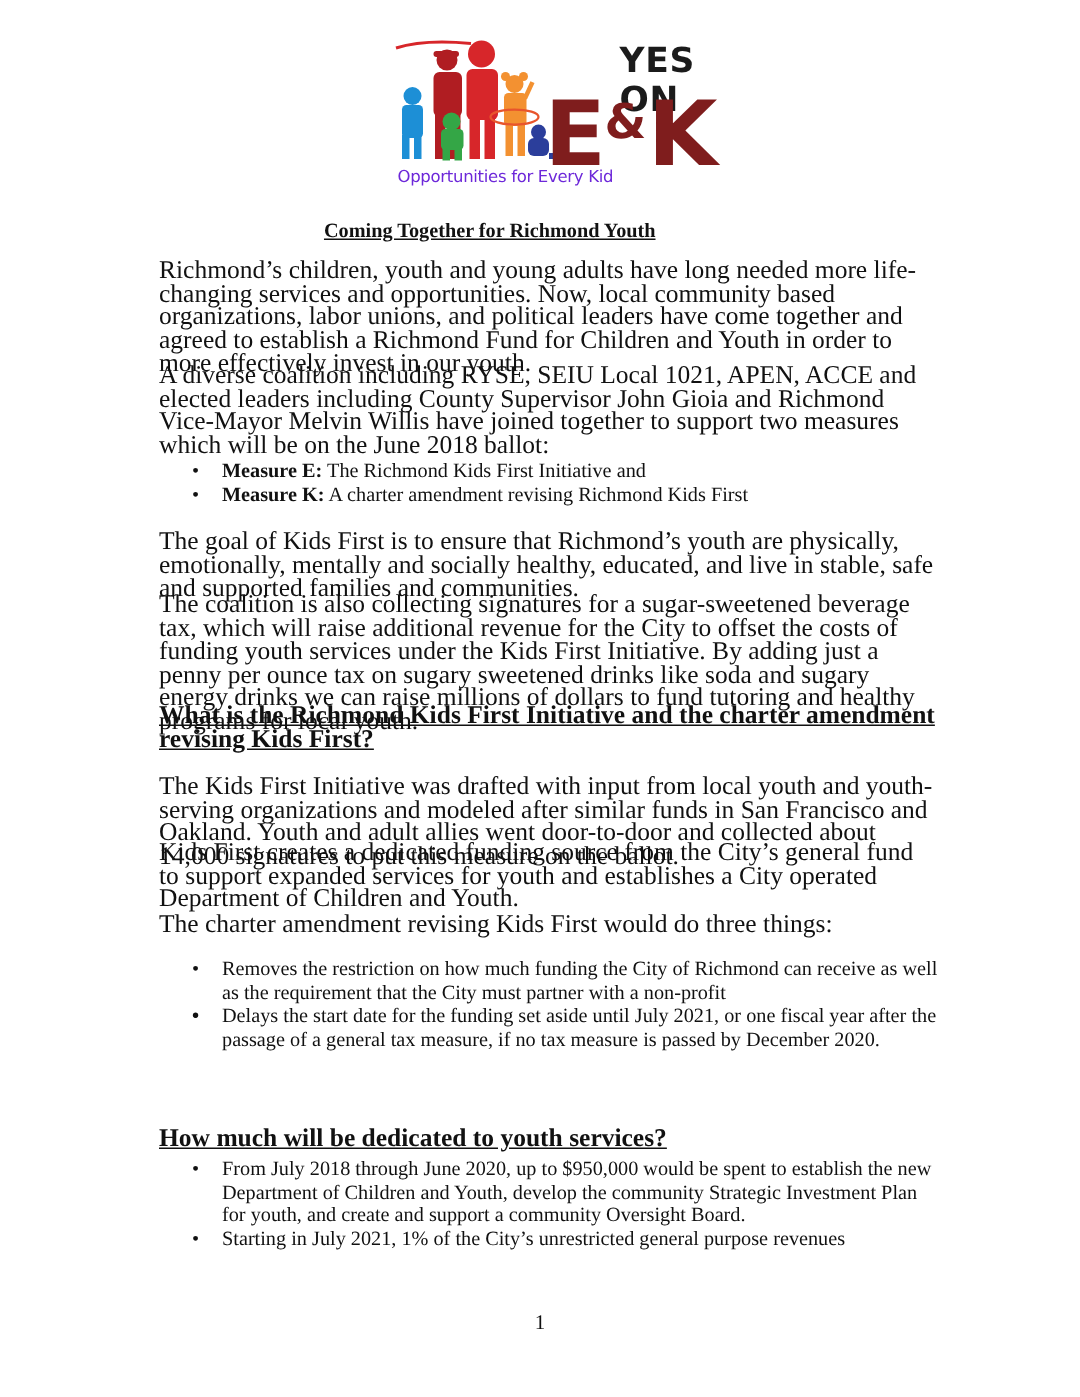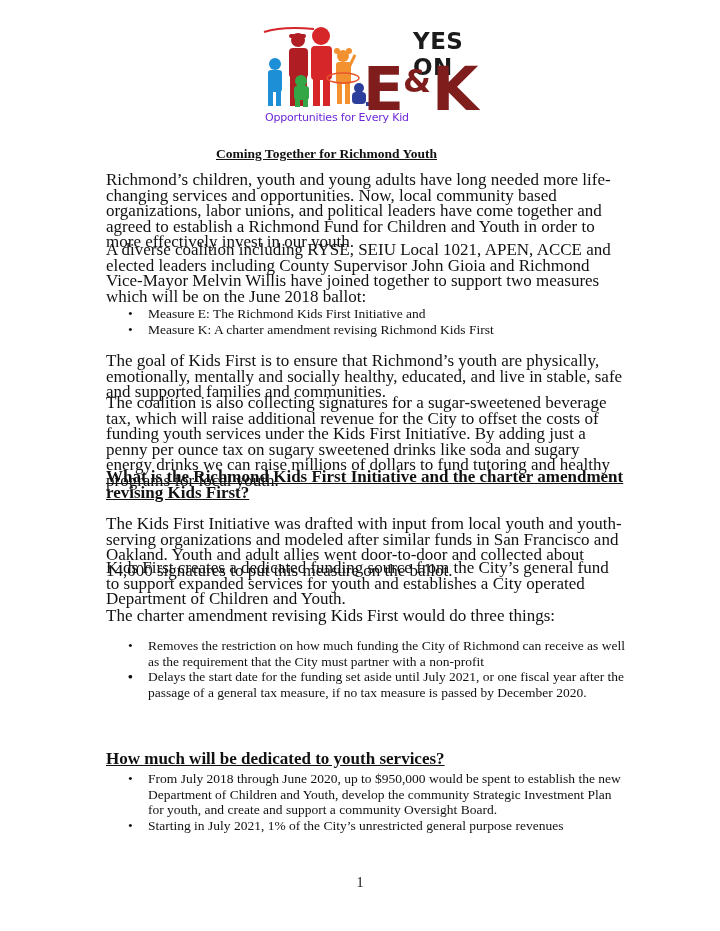--- a/index.html
+++ b/index.html
@@ -19,21 +19,21 @@
   .logo-swoosh { position: absolute; left: 148px; top: 101px; }
 
   
   .text { position: absolute; left: 106px; width: 520px; font-size: 17px; line-height: 15.6px; }
   .heading-center { position: absolute; left: 0; width: 653px; text-align: center; top: 146px; font-size: 13.5px; font-weight: bold; text-decoration: underline; }
   .heading { font-weight: bold; text-decoration: underline; }
   p { margin: 0; }
   .bullets { position: absolute; left: 106px; width: 520px; font-size: 13.5px; line-height: 15.6px; }
   .bullet { position: relative; padding-left: 42px; }
   .bullet .dot { position: absolute; left: 22px; top: 0; }
-  b { font-weight: normal; margin-top: 16px; }
+  b { font-weight: bold; margin-top: 16px; }
   .pagenum { position: absolute; left: 0; width: 720px; text-align: center; top: 875px; font-size: 14px; }
 </style>
 </head>
 <body>
 
 <div class="page">
 
   <div class="logo">
     <svg width="108" height="86" viewBox="0 0 108 86">
 

